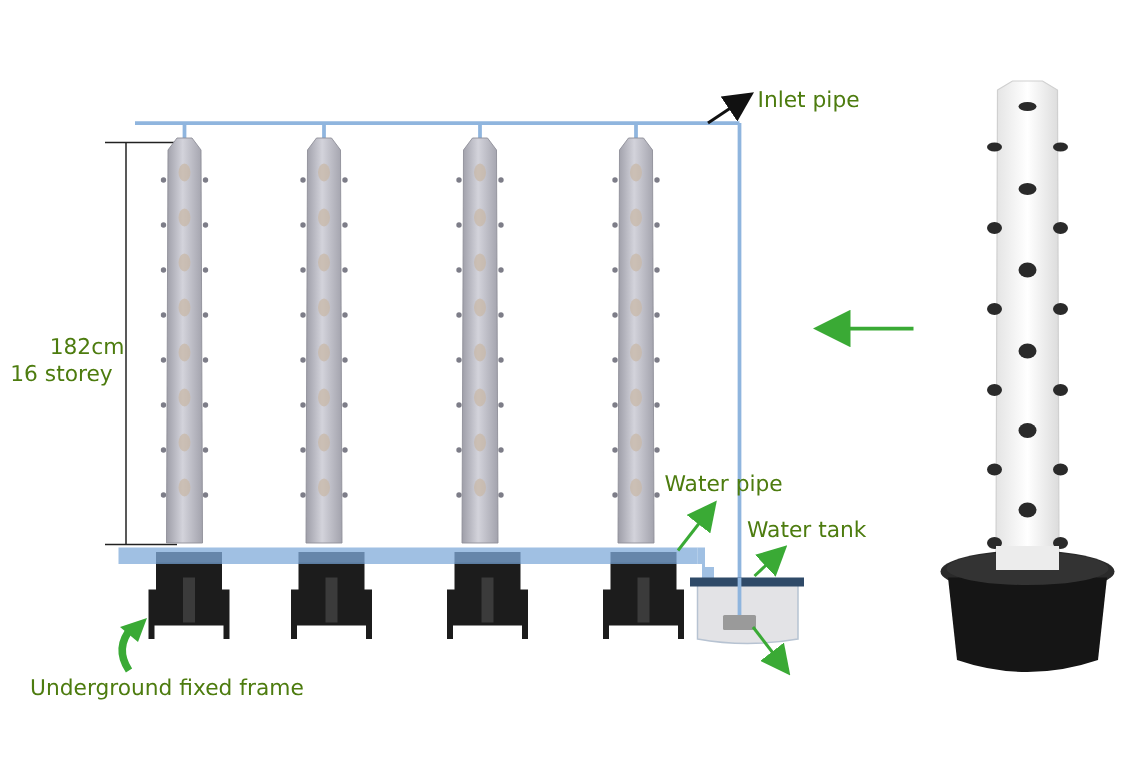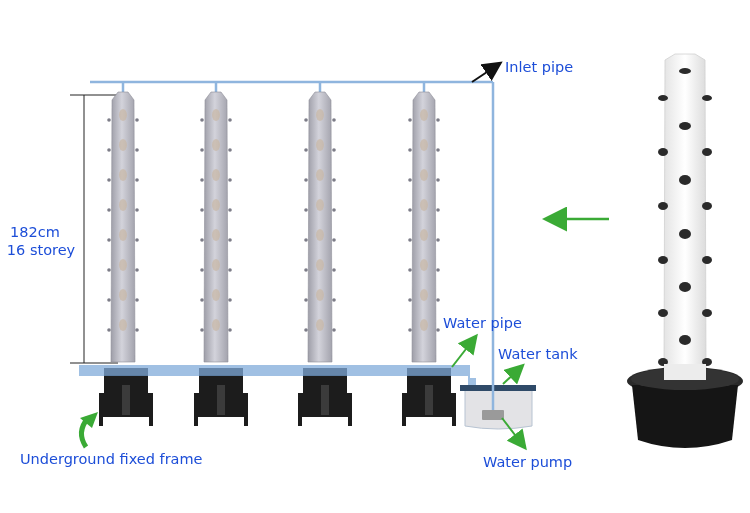--- a/index.html
+++ b/index.html
@@ -1,19 +1,19 @@
 <!DOCTYPE html>
 <html><head>
 <meta charset="utf-8">
 <style>
   html, body { margin: 0; padding: 0; background: #ffffff; }
   body { width: 750px; height: 513px; position: relative; overflow: hidden;
          font-family: "DejaVu Sans", sans-serif; color: #1a1a1a; }
   .stage { position: absolute; left: 0; top: 0; width: 750px; height: 513px; }
-  .label { position: absolute; font-size: 14.5px; line-height: 18px; white-space: nowrap; color: #1d4ed8; }
+  .label { position: absolute; font-size: 14.5px; line-height: 18px; white-space: nowrap; color: #4d7c0f; }
   .label.center { text-align: center; }
   svg { position: absolute; left: 0; top: 0; }
 </style>
 </head>
 <body>
 
 <div class="stage">
   <svg width="750" height="513" viewBox="0 0 750 513">
     <defs>
       <linearGradient id="towerGrad" x1="0" x2="1" y1="0" y2="0">
@@ -250,19 +250,18 @@
     </g>
     <g>
       <ellipse cx="685" cy="381" rx="58" ry="14" fill="#2a2a2a"></ellipse>
       <path d="M632,385 L638,440 Q685,456 732,440 L738,385 Z" fill="#151515"></path>
       <ellipse cx="685" cy="379" rx="54" ry="11" fill="#333"></ellipse>
       <rect x="664" y="364" width="42" height="16" fill="#ececec"></rect>
     </g>
   </svg>
 
   <div class="label center" style="left:6px; top:205px; width:70px;margin-top:36px;">16 storey</div>
-  <div class="label center" style="left:0; top:223px; width:70px;">182cm</div>
+  <div class="label center" style="left:23px; top:223px; width:70px;">182cm</div>
   <div class="label" style="left:505px; top:58px;">Inlet pipe</div>
   <div class="label" style="left:443px; top:314px;">Water pipe</div>
   <div class="label" style="left:498px; top:345px;">Water tank</div>
-  <div class="label" style="left:483px; top:453px;">Water pump</div>
   <div class="label" style="left:20px; top:450px;">Underground fixed frame</div>
 </div>
 
 </body></html>

